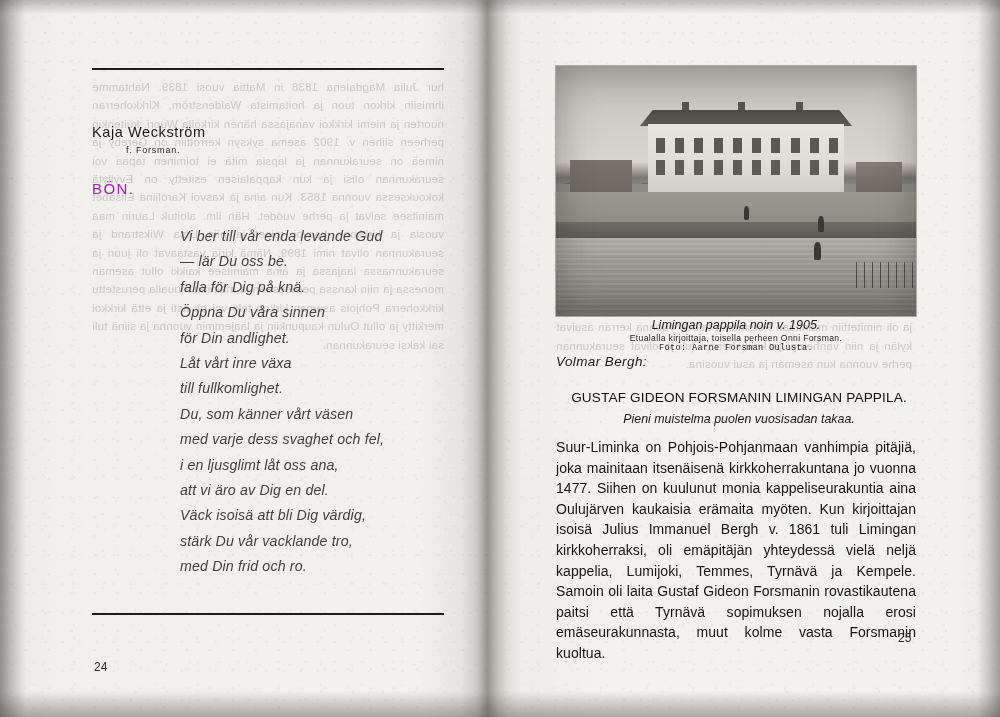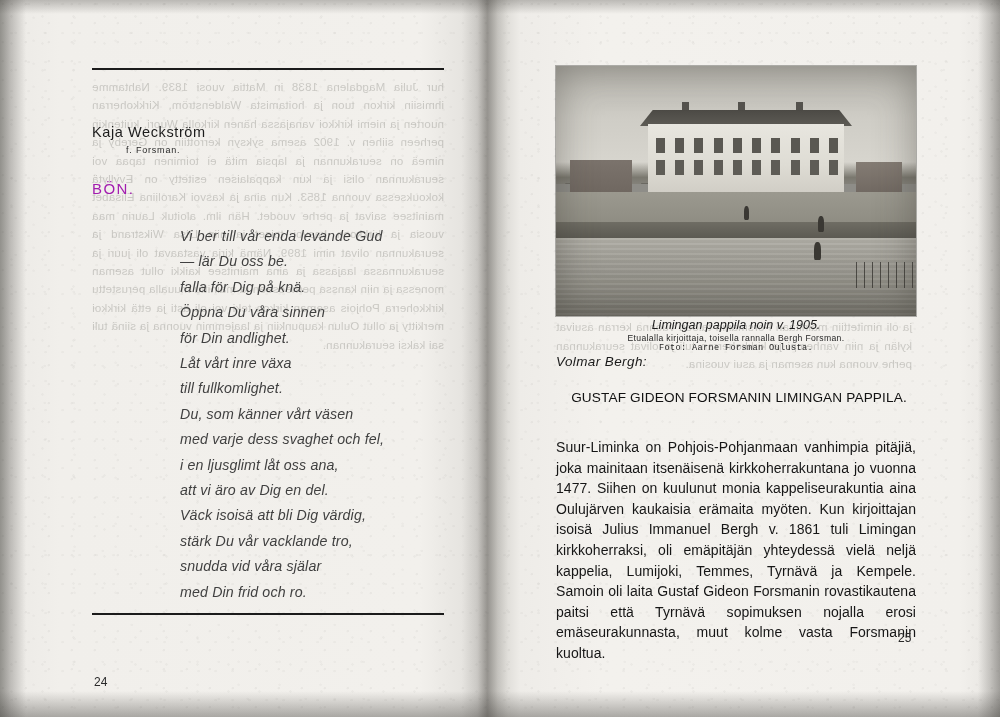--- a/index.html
+++ b/index.html
@@ -131,21 +131,21 @@
     color: #404040;
     letter-spacing: .15px;
   }
   #poem-body div { white-space: pre; }
 
   .folio {
     position: absolute;
     font-size: 12px;
     color: #2a2a2a;
   }
-  #folio-left  { left: 94px;  top: 675px; }
+  #folio-left  { left: 94px;  top: 660px; }
   #folio-right { left: 898px; top: 631px; }
 
   
   #photo {
     position: absolute;
     left: 556px; top: 66px;
     width: 360px; height: 250px;
     overflow: hidden;
     background: #8e8d88;
     box-shadow: 0 0 0 1px rgba(40,40,38,.35);
@@ -338,21 +338,20 @@
     <div>Öppna Du våra sinnen</div>
     <div>för Din andlighet.</div>
     <div>Låt vårt inre växa</div>
     <div>till fullkomlighet.</div>
     <div>Du, som känner vårt väsen</div>
     <div>med varje dess svaghet och fel,</div>
     <div>i en ljusglimt låt oss ana,</div>
     <div>att vi äro av Dig en del.</div>
     <div>Väck isoisä att bli Dig värdig,</div>
     <div>stärk Du vår vacklande tro,</div>
-    <div>snudda vid våra själar</div>
     <div>med Din frid och ro.</div>
   </div>
 
   <div class="folio" id="folio-left">24</div>
 
   <div id="photo">
     <div class="sky"></div>
     <div class="treeline"></div>
     <div class="chimney" style="left:126px"></div>
     <div class="chimney" style="left:182px"></div>
@@ -377,25 +376,26 @@
     <div class="bank"></div>
     <div class="water"></div>
     <div class="fence"></div>
     <div class="fig a"></div>
     <div class="fig b"></div>
     <div class="fig c"></div>
     <div class="vig"></div>
   </div>
 
   <div id="photo-caption">Limingan pappila noin v. 1905.</div>
-  <div id="photo-credit-1">Etualalla kirjoittaja, toisella rannalla Bergh Forsman.</div>
+  <div id="photo-credit-1">Etualalla kirjoittaja, toisella perheen Onni Forsman.</div>
   <div id="photo-credit-2">Foto: Aarne Forsman Oulusta.</div>
 
   <div id="article-author">Volmar Bergh:</div>
   <div id="article-title">GUSTAF GIDEON FORSMANIN LIMINGAN PAPPILA.</div>
+  <div id="article-subtitle">Pieni muistelma puolen vuosisadan takaa.</div>
   <div id="article-body">Suur-Liminka on Pohjois-Pohjanmaan vanhimpia pitäjiä, joka mainitaan itsenäisenä kirkkoherrakuntana jo vuonna 1477. Siihen on kuulunut monia kappeliseurakuntia aina Oulujärven kaukaisia erämaita myöten. Kun kirjoittajan isoisä Julius Immanuel Bergh v. 1861 tuli Limingan kirkkoherraksi, oli emäpitäjän yhteydessä vielä neljä kappelia, Lumijoki, Temmes, Tyrnävä ja Kempele. Samoin oli laita Gustaf Gideon Forsmanin rovastikautena paitsi että Tyrnävä sopimuksen nojalla erosi emäseurakunnasta, muut kolme vasta Forsmanin kuoltua.</div>
 
   <div class="folio" id="folio-right">25</div>
 
   <div class="gutter"></div>
   <div class="edge-shadow-l"></div>
   <div class="edge-shadow-r"></div>
   <div class="edge-shadow-t"></div>
   <div class="edge-shadow-b"></div>
 </div>

